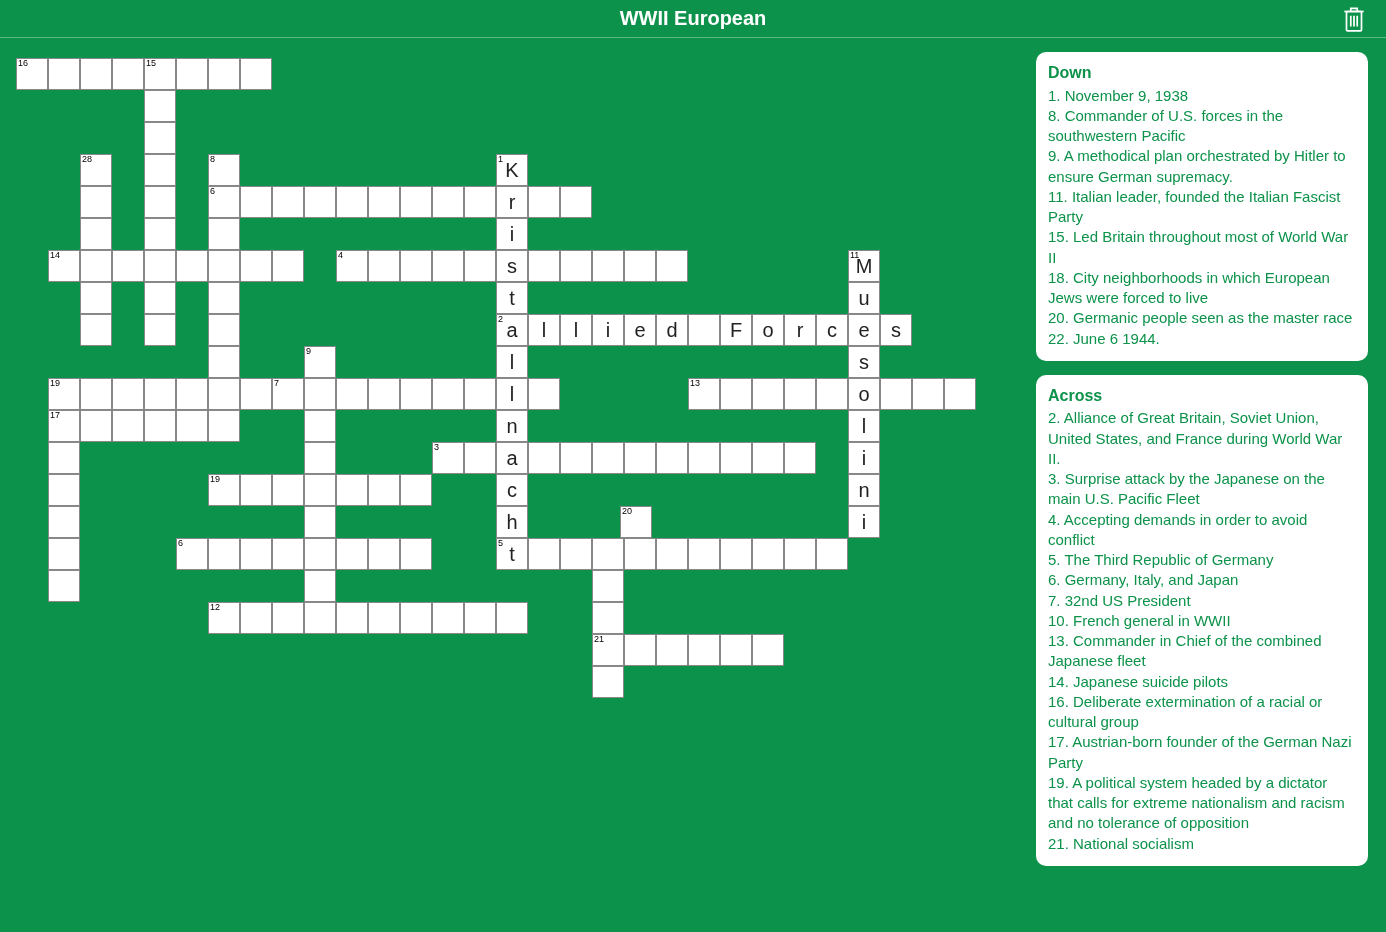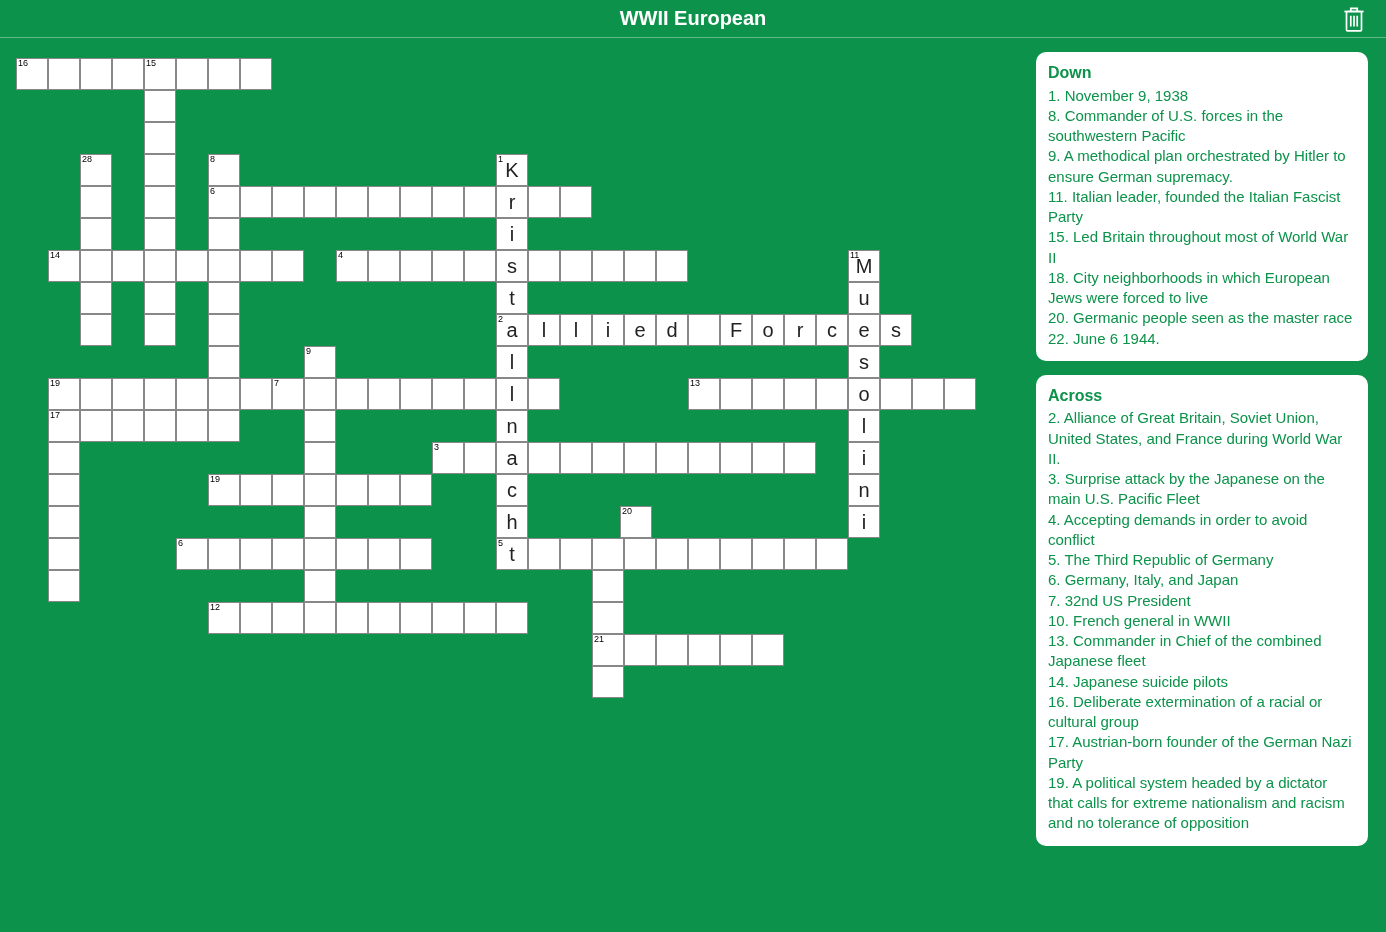--- a/index.html
+++ b/index.html
@@ -423,16 +423,17 @@
           <div class="clue-line">4. Accepting demands in order to avoid conflict</div>
           <div class="clue-line">5. The Third Republic of Germany</div>
           <div class="clue-line">6. Germany, Italy, and Japan</div>
           <div class="clue-line">7. 32nd US President</div>
           <div class="clue-line">10. French general in WWII</div>
           <div class="clue-line">13. Commander in Chief of the combined Japanese fleet</div>
           <div class="clue-line">14. Japanese suicide pilots</div>
           <div class="clue-line">16. Deliberate extermination of a racial or cultural group</div>
           <div class="clue-line">17. Austrian-born founder of the German Nazi Party</div>
           <div class="clue-line">19. A political system headed by a dictator that calls for extreme nationalism and racism and no tolerance of opposition</div>
+          <div class="clue-line">21. National socialism</div>
         </div>
     </div>
   </div>
 </div>
 
 </body></html>

